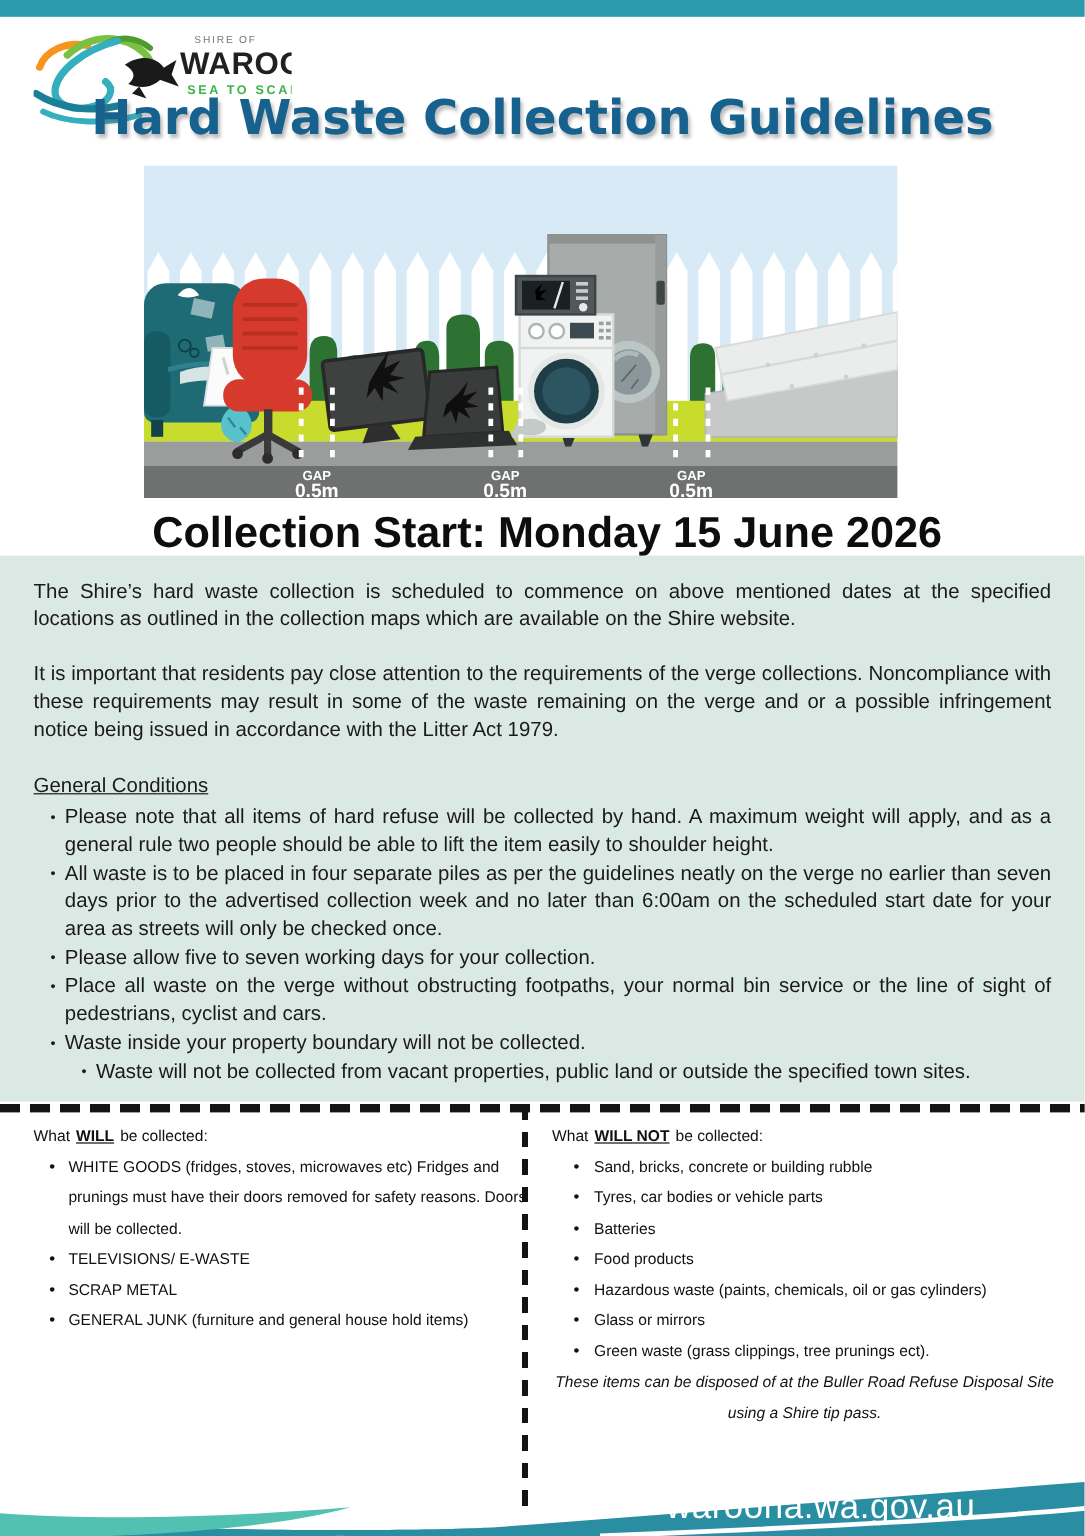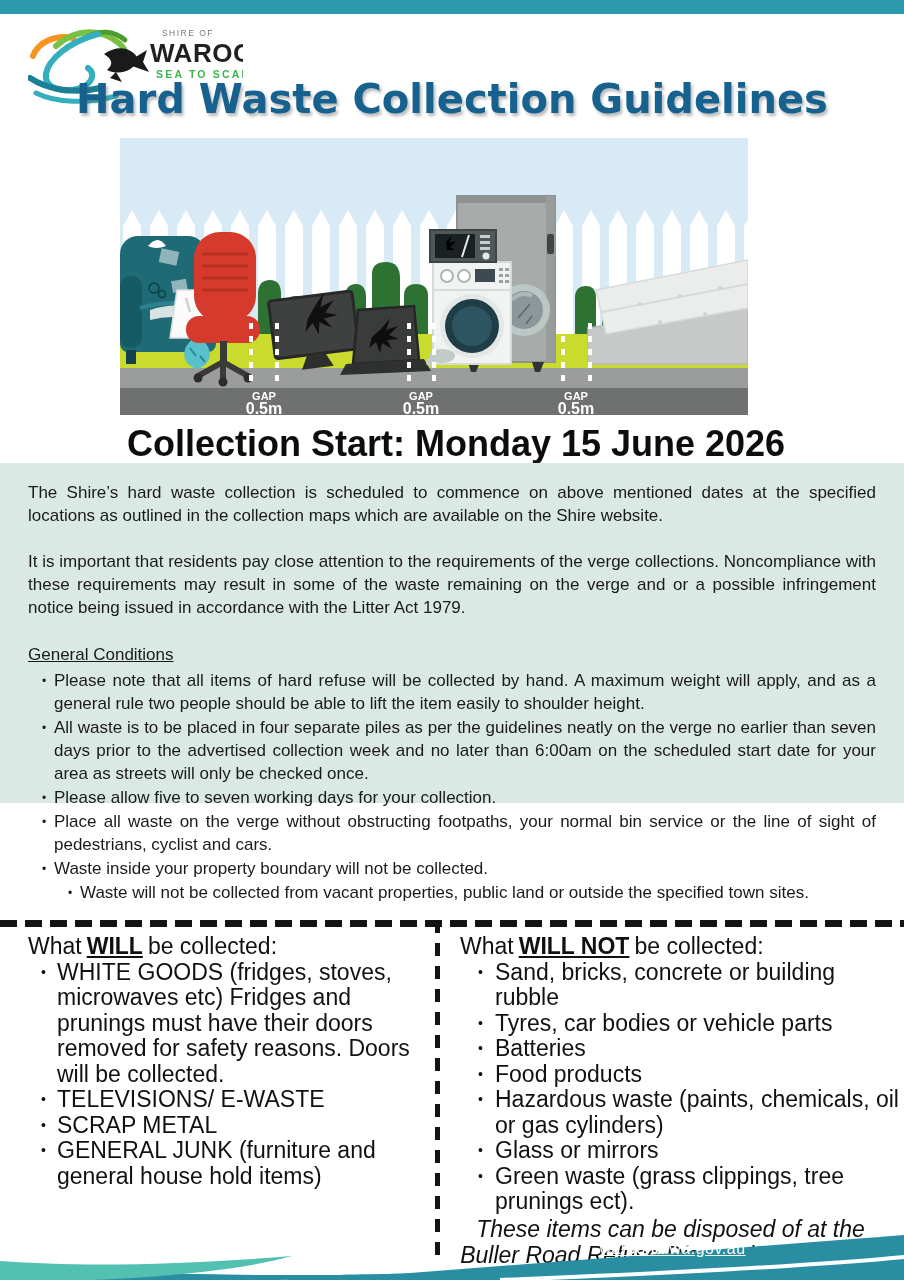--- a/index.html
+++ b/index.html
@@ -17,48 +17,48 @@
     font-family:"DejaVu Sans",sans-serif;font-weight:bold;font-size:40px;color:#17618F;
     text-shadow:2px 3px 3px rgba(90,90,90,.40);}
 
   .illustration{position:absolute;left:120px;top:138px;width:628px;height:277px;}
   .gap-s{font-family:"Liberation Sans",sans-serif;font-weight:bold;font-size:11px;fill:#fff;}
   .gap-b{font-family:"Liberation Sans",sans-serif;font-weight:bold;font-size:16px;fill:#fff;}
 
   .start-heading{position:absolute;top:423px;left:4px;width:904px;text-align:center;
     font-size:36px;font-weight:bold;color:#0d0d0d;}
 
-  .info-box{position:absolute;top:463px;left:0;width:904px;height:340px;background:#DBE9E4;
+  .info-box{position:absolute;top:463px;left:0;width:904px;height:455px;background:#DBE9E4;
     box-sizing:border-box;padding:18px 28px;font-size:17px;line-height:23px;}
   .info-box p{margin:0 0 23px;text-align:justify;}
   .gc-heading{text-decoration:underline;margin:24px 0 3px;}
   ul.gc{list-style:none;margin:0;padding:0;}
   ul.gc li{position:relative;padding-left:26px;text-align:justify;margin-bottom:1px;}
   ul.gc li::before{content:"\2022";position:absolute;left:14px;top:1px;font-size:12px;}
   ul.gc li.indent{text-indent:26px;}
 
   .hdiv{position:absolute;top:920px;left:0;width:904px;height:7px;
     background:repeating-linear-gradient(90deg,#141414 0 17px,transparent 17px 25px);}
   .vdiv{position:absolute;top:920px;left:435px;width:5px;height:338px;
     background:repeating-linear-gradient(180deg,#141414 0 13px,transparent 13px 23px);}
 
-  .col{position:absolute;top:934px;font-size:23px;line-height:25.5px;color:#111;}
+  .col{position:absolute;top:934px;font-size:13px;line-height:25.5px;color:#111;}
   .col-left{left:28px;width:413px;}
   .col-right{left:460px;width:445px;}
   .kw{font-weight:bold;text-decoration:underline;margin:0 5px;}
   ul.col-list{list-style:none;margin:0;padding:0;}
   ul.col-list li{position:relative;padding-left:29px;}
   .col-right ul.col-list li{padding-left:35px;}
   ul.col-list li::before{content:"\2022";position:absolute;left:13px;top:0;font-size:14px;}
   .col-right ul.col-list li::before{left:18px;}
   .note{font-style:italic;margin:1px 0 0 -12px;width:445px;text-align:center;line-height:26px;}
 
   .footer-wave{position:absolute;left:0;bottom:0;width:904px;height:85px;}
   .footer-url{position:absolute;top:1240px;left:555px;width:235px;text-align:center;
-    font-size:16px;color:#fff;text-decoration:underline;letter-spacing:.5px;}
+    font-size:29px;color:#fff;letter-spacing:.5px;}
 </style>
 </head>
 <body>
 
 <div class="page">
 
   <div class="topbar"></div>
 
   <svg class="logo-svg" viewBox="0 0 215 100" aria-hidden="true">
     <g>

